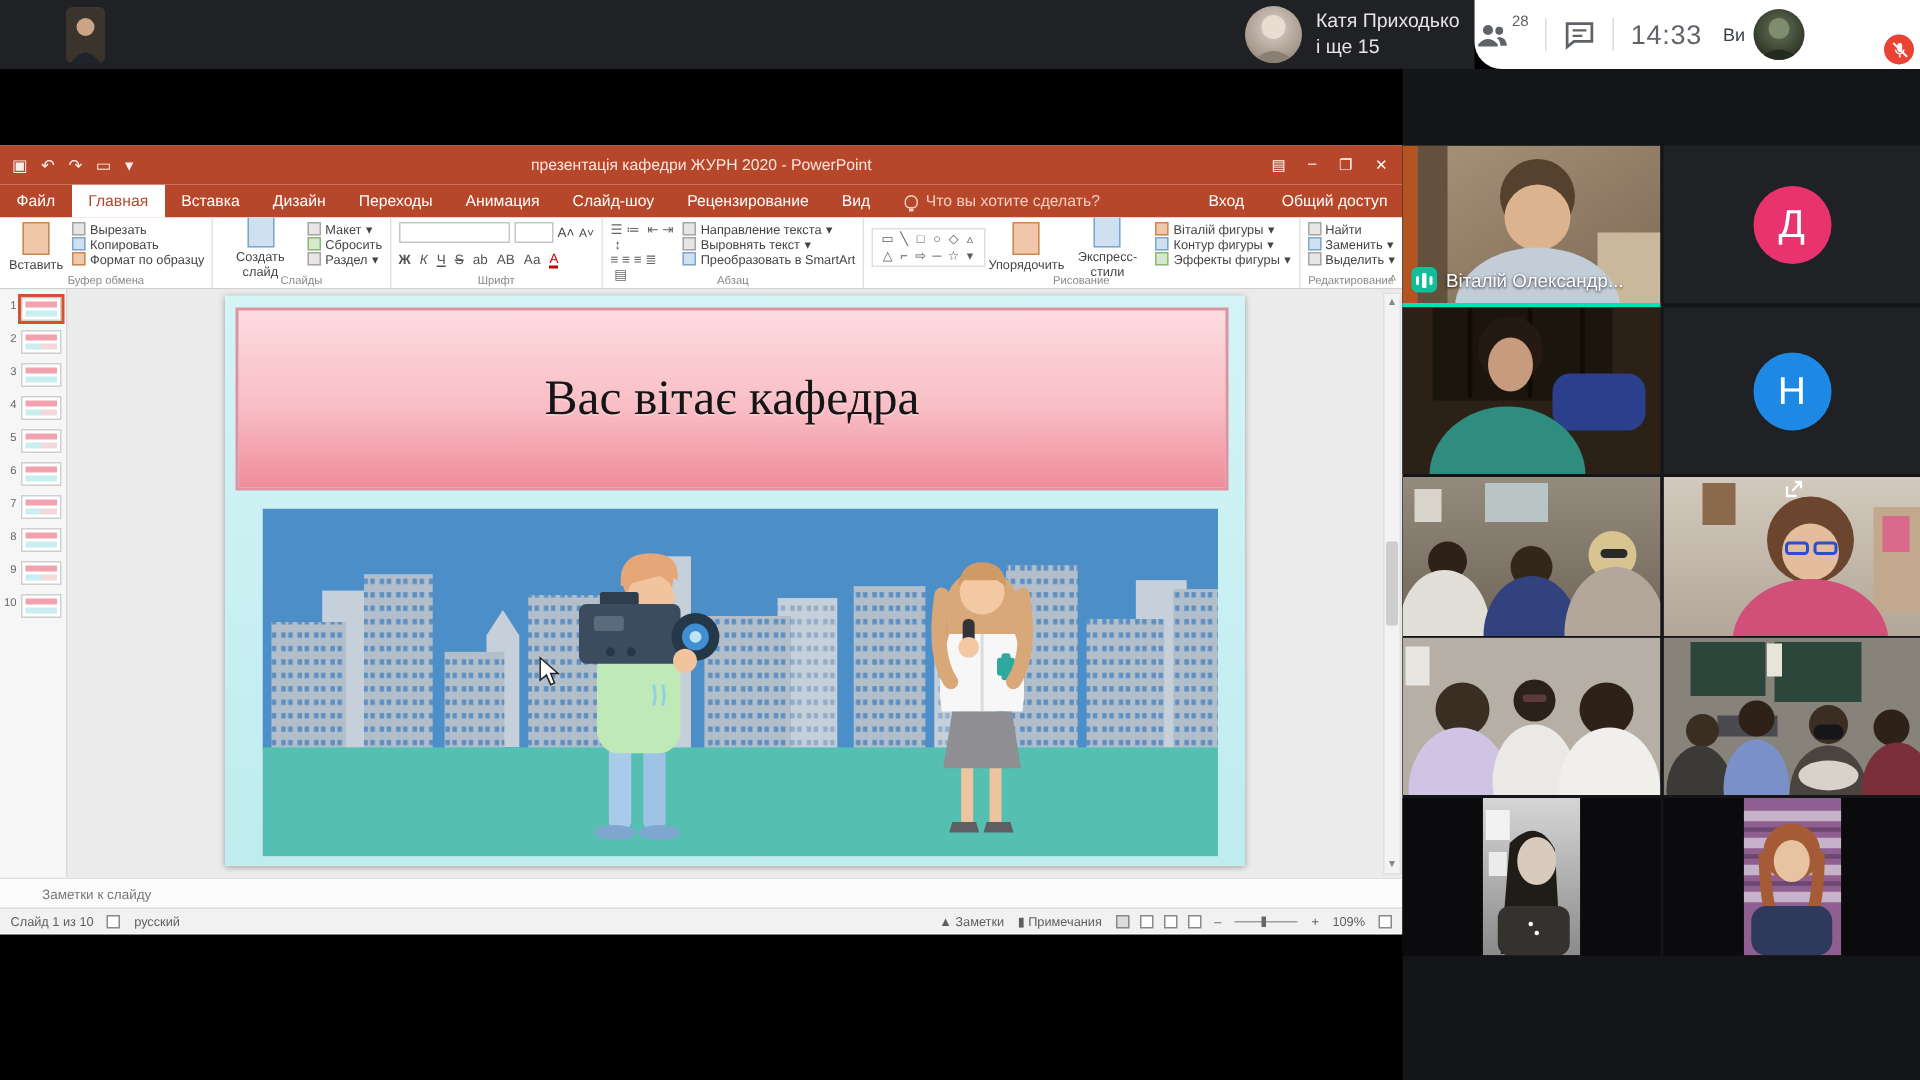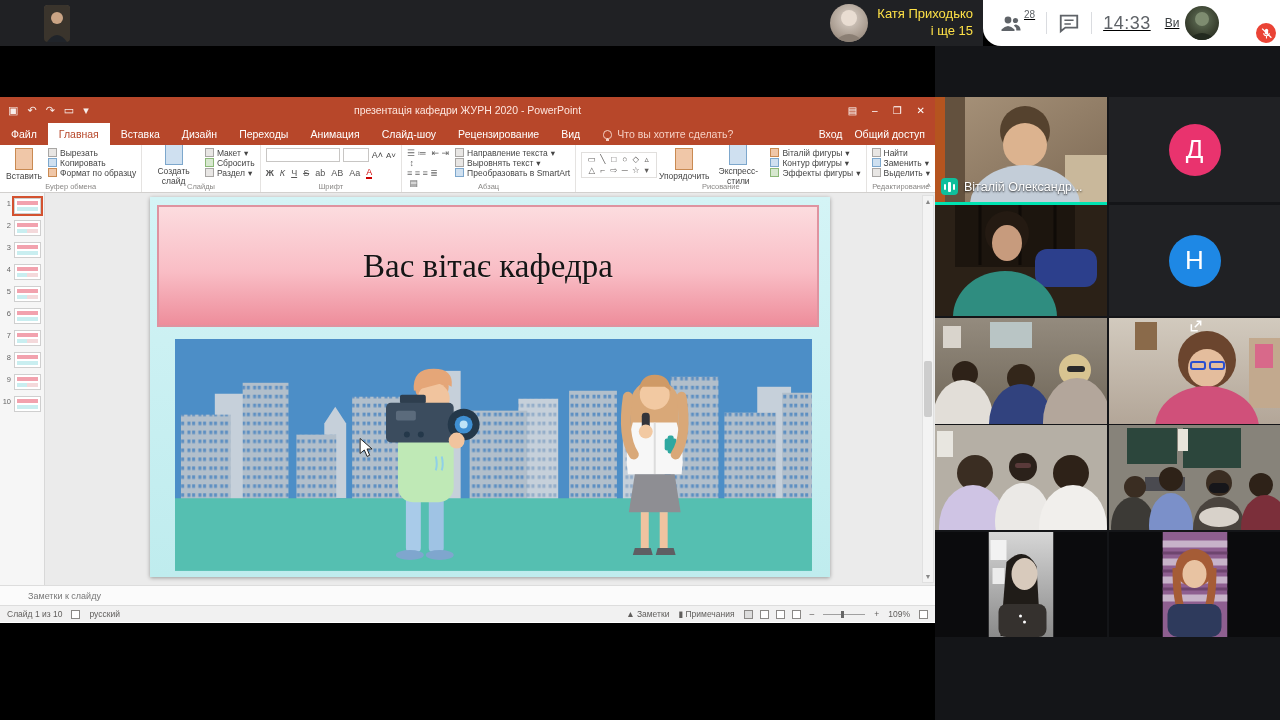--- a/index.html
+++ b/index.html
@@ -8,24 +8,24 @@
 
   
   .topbar-dark { position:absolute; left:0; top:0; width:983px; height:46px; background:#202124;
                  display:flex; align-items:center; z-index:5; }
   .presenter-thumb { width:26px; height:37px; margin-left:44px; border-radius:4px; overflow:hidden;
                      background:linear-gradient(#5d5348,#26221d); flex:none; }
   .presenter-label { margin-left:12px; color:#e8eaed; font-size:15px; white-space:nowrap; }
   .participants-pill { margin-left:auto; margin-right:10px; display:flex; align-items:center; gap:9px; }
   .pill-avatar { width:38px; height:38px; border-radius:50%; overflow:hidden;
                  background:radial-gradient(circle at 50% 38%, #ddd3ca 0%, #a79a8e 65%, #7d7166 100%); flex:none;}
-  .pill-text { color:#fde047; font-size:13px; line-height:1.3;text-align:right; }
+  .pill-text { color:#e5e5e5; font-size:13px; line-height:1.3; }
 
   .topbar-white { position:absolute; left:983px; top:0; width:297px; height:46px; background:#fff;
-                  border-radius:0 0 0 18px; display:flex; align-items:center; padding-left:16px; z-index:6;text-decoration:underline; }
+                  border-radius:0 0 0 18px; display:flex; align-items:center; padding-left:0; z-index:6; }
   .tb-btn { background:none; border:none; cursor:pointer; display:flex; align-items:flex-start; color:#5f6368; }
   .count-sup { font-size:10px; color:#5f6368; margin-left:1px; margin-top:-2px; }
   .vdiv { width:1px; height:22px; background:#dadce0; margin:0 11px; }
   .clock { font-size:18px; color:#5f6368; letter-spacing:.5px; }
   .you-label { font-size:12px; color:#3c4043; margin-left:14px; }
   .self-avatar { width:34px; height:34px; border-radius:50%; margin-left:6px; overflow:hidden;
                  background:radial-gradient(circle at 50% 40%, #66755c 0%, #39402f 60%, #1d211a 100%); }
   .mic-muted { position:absolute; right:2px; top:21px; width:24px; height:24px; border-radius:50%;
                display:flex; align-items:center; justify-content:center; border:2px solid #fff; }
 
@@ -39,21 +39,21 @@
   .ppt-title { position:absolute; left:0; right:0; text-align:center; font-size:10.5px; color:#fde5de; }
   .win-controls { margin-left:auto; display:flex; gap:15px; margin-right:10px; font-size:10px; z-index:2; }
   .win-controls span { cursor:pointer; }
 
   .ppt-tabs { height:22px; background:#B7472A; display:flex; align-items:stretch; color:#fff; font-size:10.5px; }
   .tab { padding:5px 11px 3px; cursor:pointer; }
   .tab.active { background:#fff; color:#B7472A; }
   .tellme { display:flex; align-items:center; gap:5px; color:#f5cfc3; padding:0 12px; cursor:text; }
   .bulb { width:9px; height:9px; border:1px solid #f5cfc3; border-radius:50% 50% 40% 40%; position:relative; }
   .bulb:after { content:""; position:absolute; left:2px; bottom:-3px; width:3px; height:2px; background:#f5cfc3; }
-  .tabs-right { margin-left:auto; display:flex; align-items:center; gap:12px; padding:0 10px; }
+  .tabs-right { margin-left:auto; display:flex; align-items:center; gap:25px; padding:0 10px; }
 
   .ppt-ribbon { height:48px; background:#fff; border-bottom:1px solid #d2d0ce; display:flex;
                 font-size:8.5px; color:#444; overflow:hidden; position:relative;}
   .rgroup { position:relative; border-right:1px solid #e5e3e1; padding:3px 5px 11px; display:flex; gap:5px; align-items:center; }
   .rgroup-label { position:absolute; bottom:1px; left:0; right:0; text-align:center; font-size:7.5px; color:#8a8886; }
   .big-btn { display:flex; flex-direction:column; align-items:center; justify-content:center; text-align:center;
              gap:2px; min-width:38px; cursor:pointer; line-height:1.1;}
   .small-col { display:flex; flex-direction:column; justify-content:flex-start; height:34px; }
   .sbtn { display:flex; align-items:center; gap:3px; white-space:nowrap; cursor:pointer; }
   .mi { width:9px; height:9px; flex:none; background:#e8e6e4; border:1px solid #a8a6a4; }

